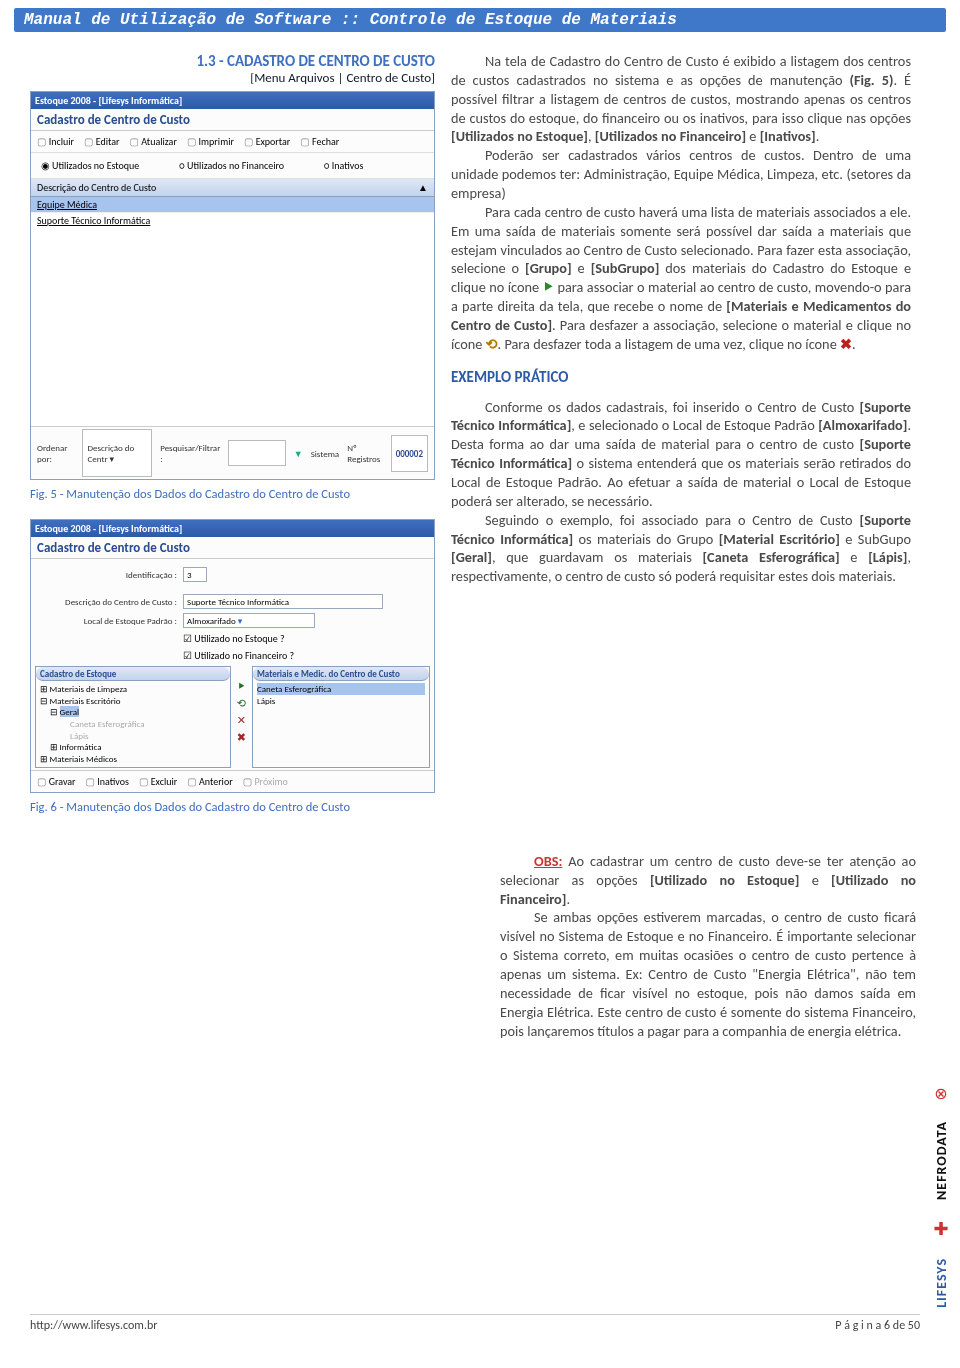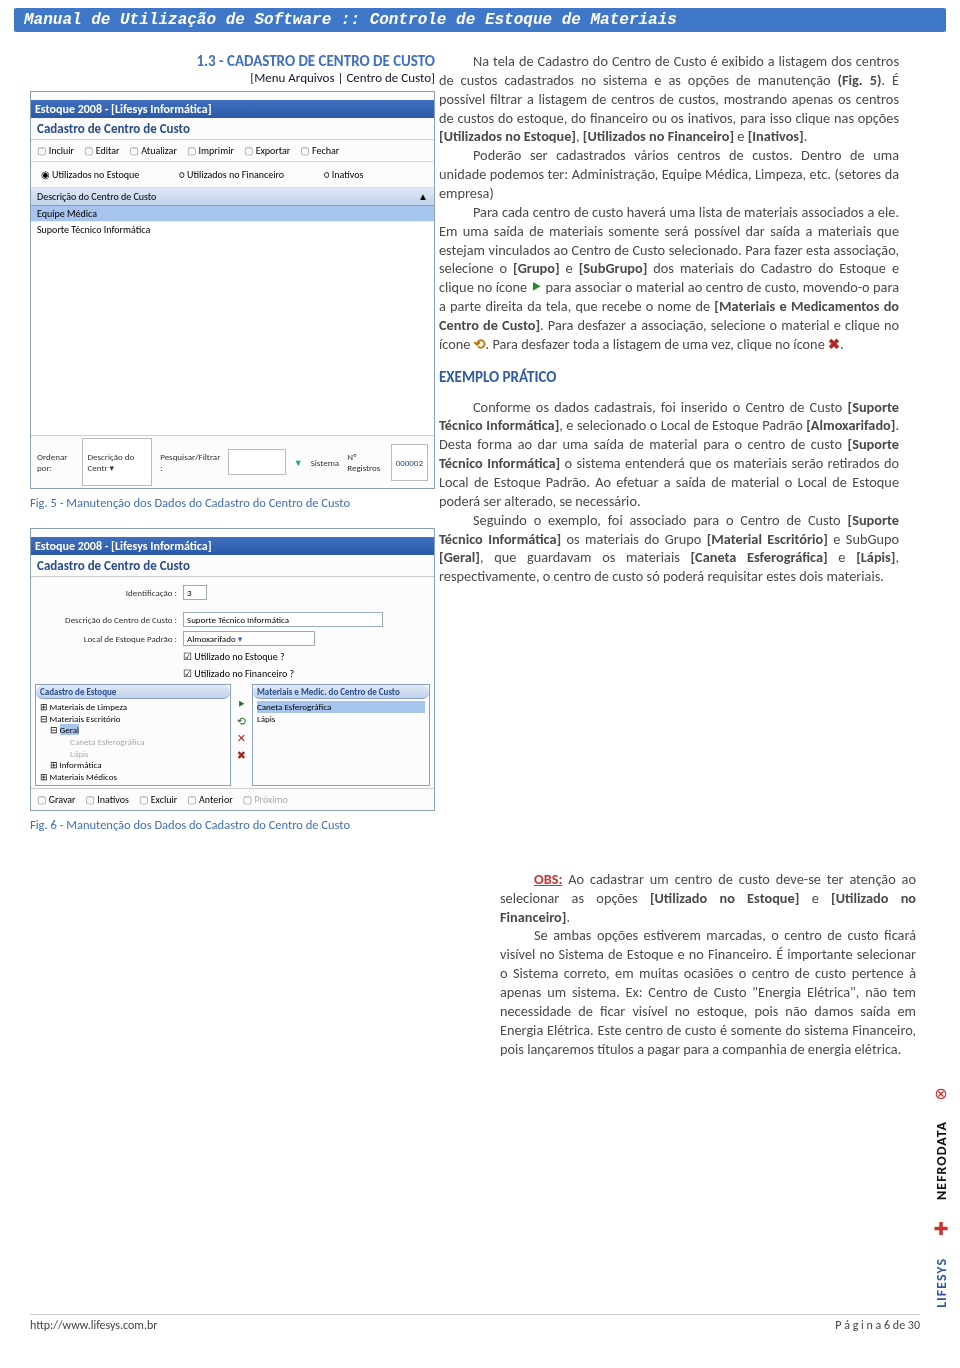--- a/index.html
+++ b/index.html
@@ -19,21 +19,21 @@
     padding: 3px 10px;
     font-weight: bold;
     font-style: italic;
     font-size: 16px;
     border-radius: 2px;
     font-family: Liberation Mono, monospace;
   }
   .main {
     display: flex;
     margin: 20px 20px 0 30px;
-    gap: 4px;
+    gap: 16px;
   }
   .left-col { width: 405px; flex-shrink: 0; }
   .right-col { width: 460px; }
 
   .section-title {
     color: #3f6fbf;
     font-size: 15px;
     font-weight: 600;
     text-align: right;
     line-height: 1.2;
@@ -49,24 +49,23 @@
   .win {
     border: 1px solid #8aa0c0;
     background: #fcfcfc;
     font-size: 10px;
     color: #000;
     margin-bottom: 6px;
   }
   .win-title {
     background: linear-gradient(#3f6fbf,#2c5aa8);
     color: #fff;
-    font-size: 12px;
+    font-size: 10px;
     font-weight: bold;
     padding: 2px 4px;
-    margin-top: 8px;
   }
   .win-cap {
     padding: 3px 6px;
     font-size: 13px;
     font-weight: bold;
     color: #2a4d8f;
     border-bottom: 1px solid #ccc;
   }
   .toolbar {
     display: flex;
@@ -98,20 +97,21 @@
     font-size: 10px;
   }
   .grid-cell2 {
     padding: 1px 6px;
     font-size: 10px;
   }
   .grid-body {
     height: 230px;
     background: #fff;
     border-bottom: 1px solid #ccc;
+    text-decoration: underline;
   }
   .status {
     display: flex;
     gap: 8px;
     padding: 2px 6px;
     font-size: 9px;
     color: #333;
     align-items: center;
   }
   .status .field { border: 1px solid #bbb; padding: 12px 4px; background: #fff; }
@@ -242,21 +242,21 @@
         <div class="grid-cell2">Suporte Técnico Informática</div>
       </div>
       <div class="status">
         <span>Ordenar por:</span>
         <span class="field">Descrição do Centr ▾</span>
         <span>Pesquisar/Filtrar :</span>
         <span class="field" style="width:70px"></span>
         <span style="color:#2a8">▼</span>
         <span>Sistema</span>
         <span style="margin-left:auto">Nº Registros</span>
-        <span class="field" style="color:#2a4d8f;font-weight:normal">000002</span>
+        <span class="field" style="color:#2a4d8f;font-weight:bold">000002</span>
       </div>
     </div>
     <div class="fig-caption">Fig. 5 - Manutenção dos Dados do Cadastro do Centro de Custo</div>
 
     <div class="win">
       <div class="win-title">Estoque 2008 - [Lifesys Informática]</div>
       <div class="win-cap">Cadastro de Centro de Custo</div>
       <div style="height:6px"></div>
       <div class="form-row">
         <label>Identificação :</label>
@@ -347,14 +347,14 @@
 
 <div class="side-logo">
   <span class="nefro-icon">⊗</span>
   <span class="vtext nefro">NEFRODATA</span>
   <span class="lifesys-icon">✚</span>
   <span class="vtext lifesys">LIFESYS</span>
 </div>
 
 <div class="footer">
   <span>http://www.lifesys.com.br</span>
-  <span>P á g i n a 6 de 30</span>
+  <span>P á g i n a 6 de 50</span>
 </div>
 
 </body></html>

